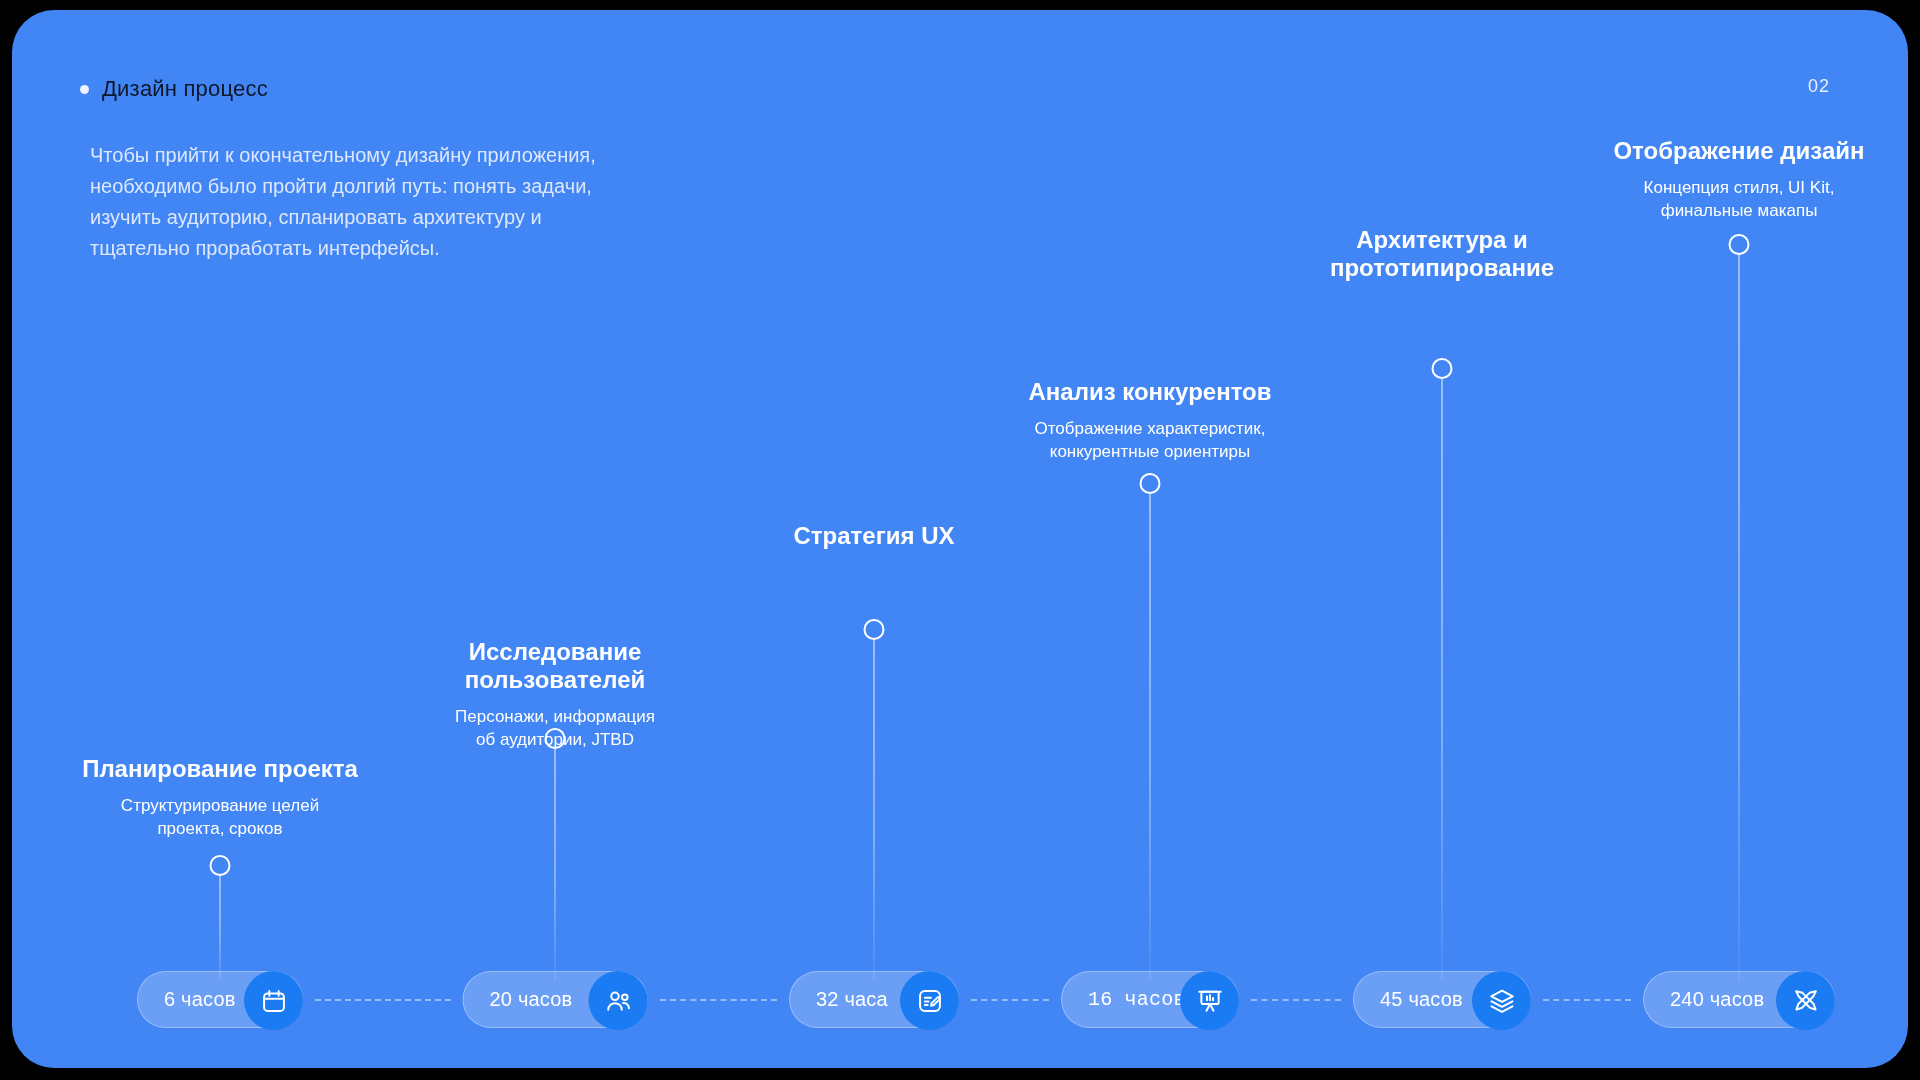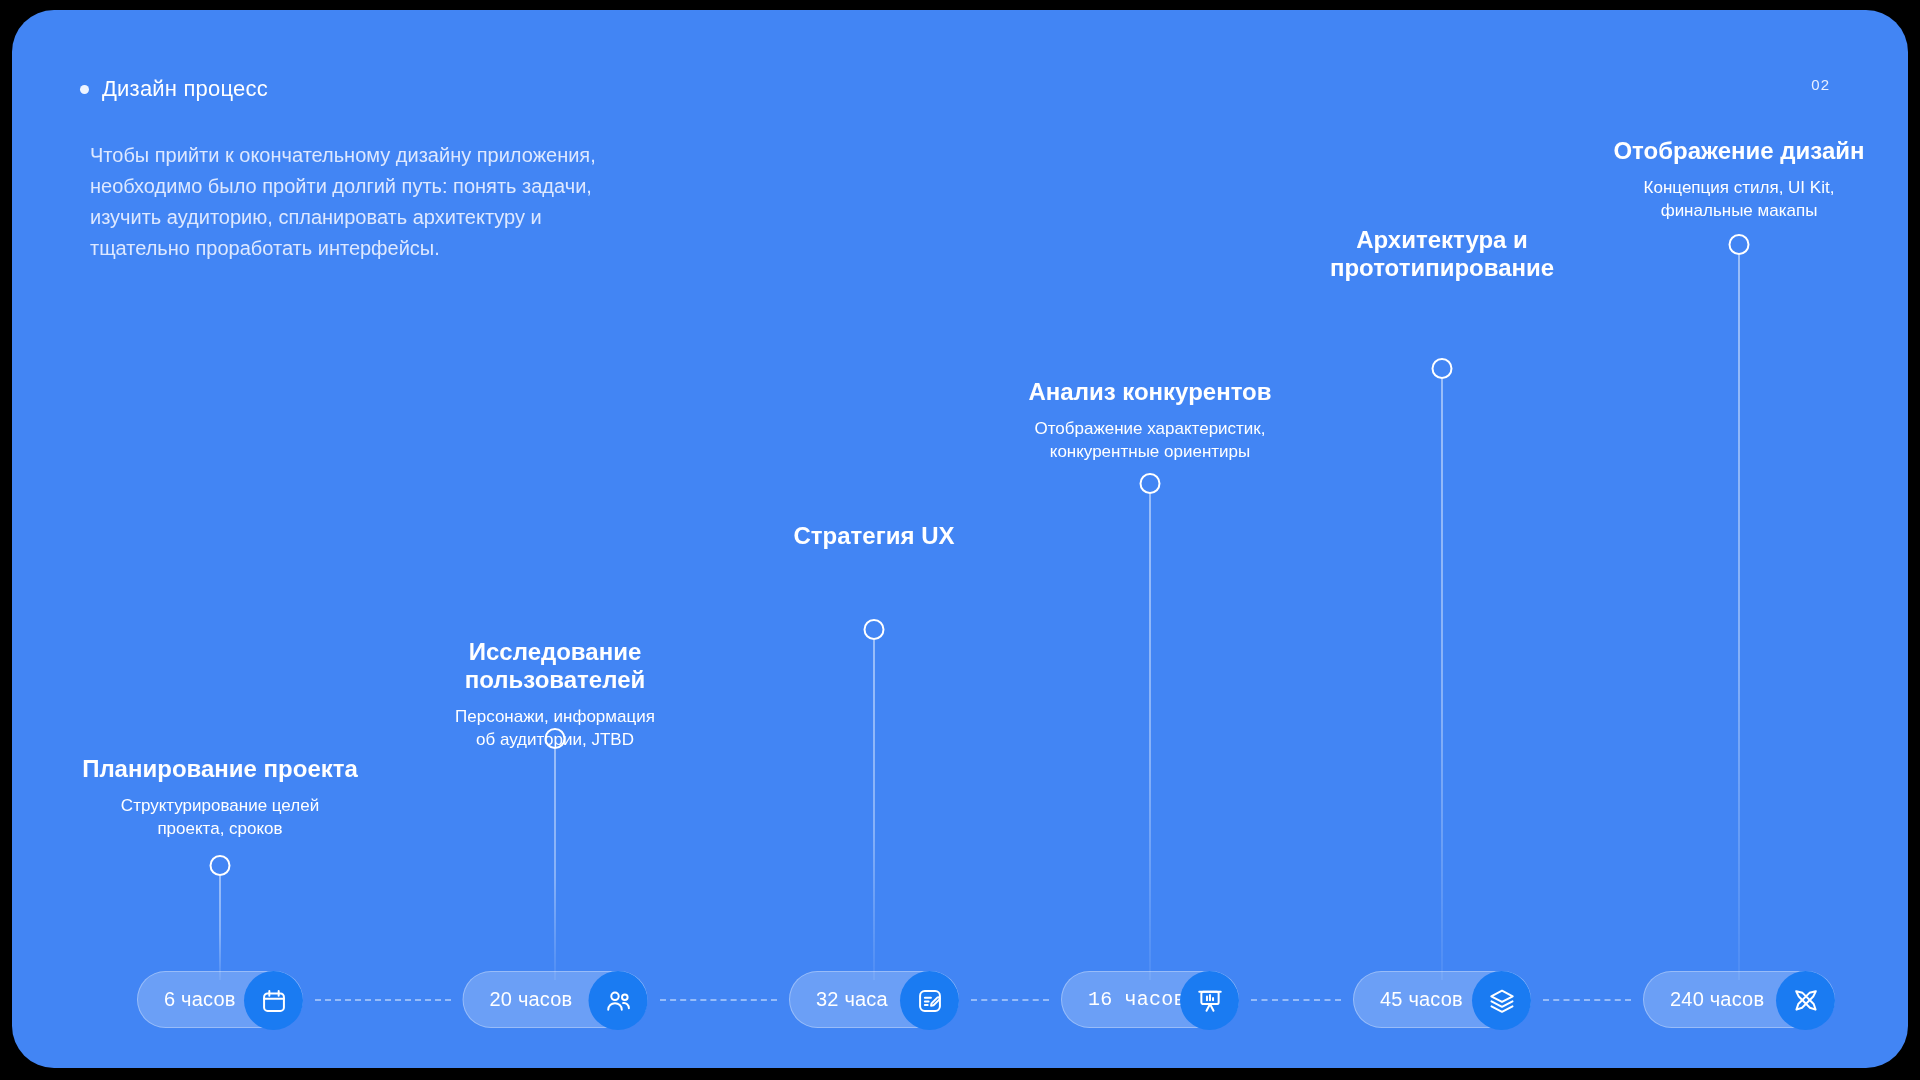--- a/index.html
+++ b/index.html
@@ -21,31 +21,31 @@
   
   .eyebrow {
     position: absolute; left: 68px; top: 66px;
     display: flex; align-items: center; gap: 13px;
   }
   .eyebrow-dot {
     width: 9px; height: 9px; border-radius: 50%;
     background: #eef4ff; flex: none;
   }
   .eyebrow-text {
-    font-size: 22px; color: #ffffff; letter-spacing: .2px;
+    font-size: 22px; color: #0f172a; letter-spacing: .2px;
   }
   .intro {
     position: absolute; left: 78px; top: 130px;
     width: 530px;
     font-size: 20px; line-height: 31px;
     color: #dde8ff;
   }
   .page-num {
     position: absolute; right: 78px; top: 66px;
-    font-size: 15px; color: #e8f0ff; letter-spacing: 1px;
+    font-size: 18px; color: #e8f0ff; letter-spacing: 1px;
   }
 
   
   .timeline { position: absolute; inset: 0; }
 
   .step-head {
     position: absolute;
     transform: translateX(-50%);
     text-align: center;
     width: 330px;

